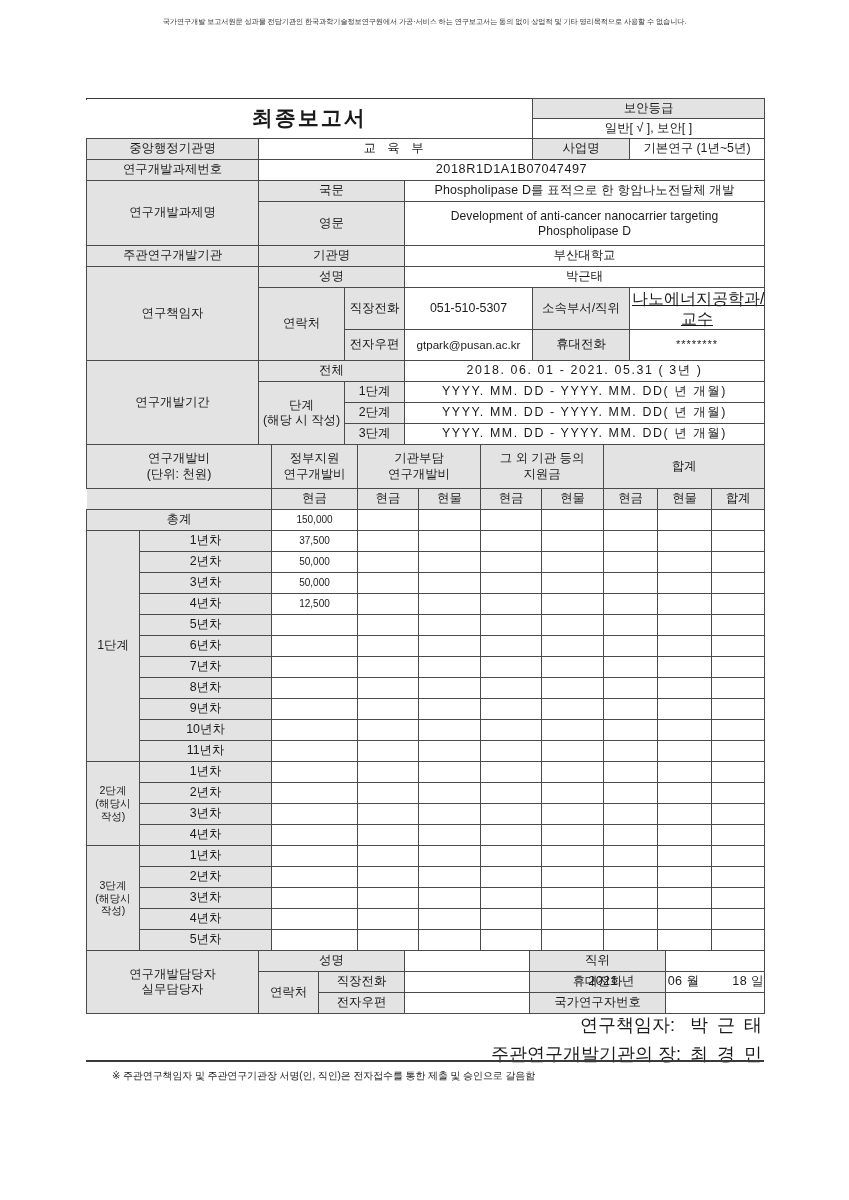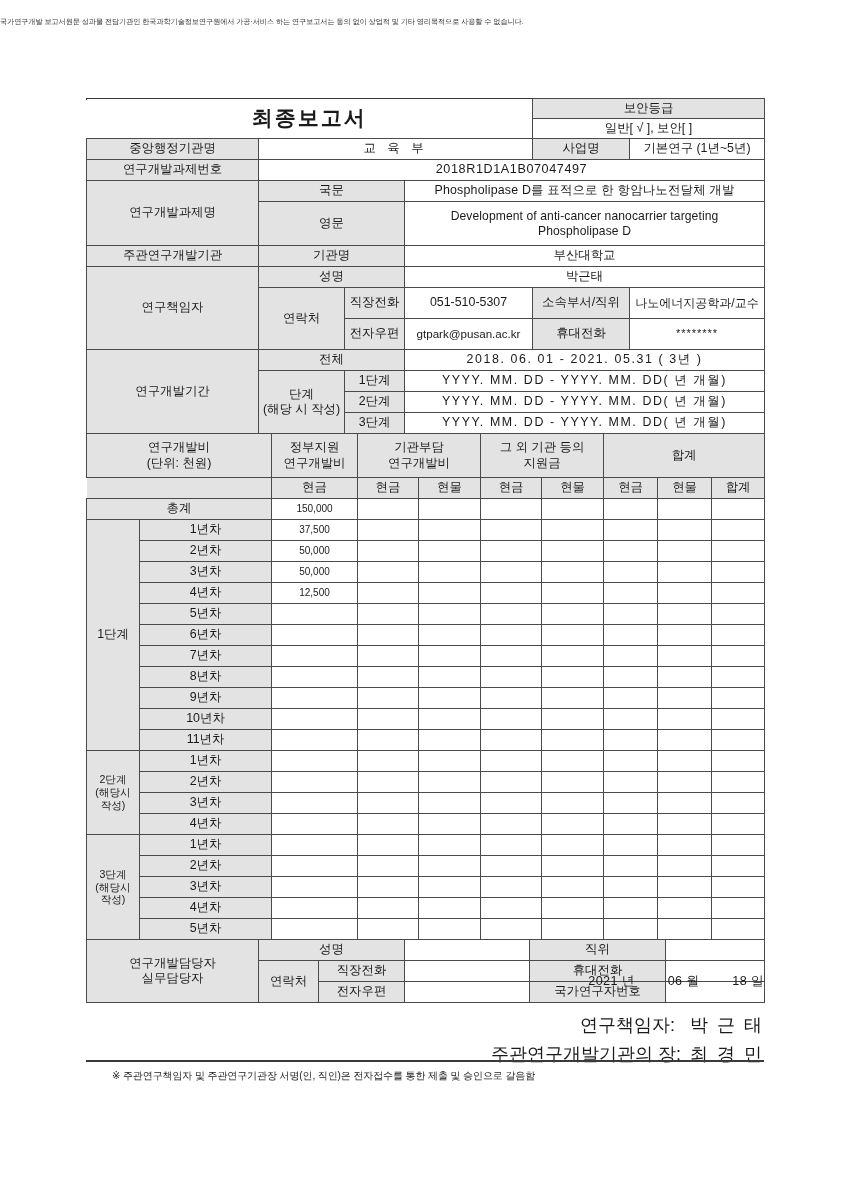--- a/index.html
+++ b/index.html
@@ -13,21 +13,21 @@
     color: #1a1a1a;
     position: relative;
     overflow: hidden;
   }
   .page { position: relative; width: 849px; height: 1200px; }
 
   
   .top-notice {
     position: absolute;
     top: 17px; left: 0; width: 849px;
-    text-align: left;
+    text-align: center;
     font-size: 7.2px;
     color: #333;
     letter-spacing: -0.1px;
     white-space: nowrap;
   }
 
   
   .doc {
     position: absolute;
     left: 86px; top: 98px;
@@ -67,21 +67,21 @@
     border-top: none !important;
     background: #fff;
   }
   .title-cell.nb { border-bottom: none !important; }
 
   .eng-title { font-size: 12.1px; line-height: 1.35; letter-spacing: 0.1px; }
   .kor-title { font-size: 12.4px; letter-spacing: 0.2px; }
   .num-cell { font-size: 12.6px; letter-spacing: 0.6px; }
   .spaced { letter-spacing: 4px; }
   .spaced2 { letter-spacing: 1.6px; }
-  .small { font-size: 12px; }
+  .small { font-size: 16px; text-decoration: underline; }
   .tiny { font-size: 10.6px; }
   .email { font-size: 11.6px; line-height: 1.18; word-break: break-all; }
   .money { font-size: 10px; }
   .dots { letter-spacing: 1px; font-size: 11px; }
 
   
   .statement {
     position: absolute;
     left: 88px; top: 921px;
     width: 676px;

